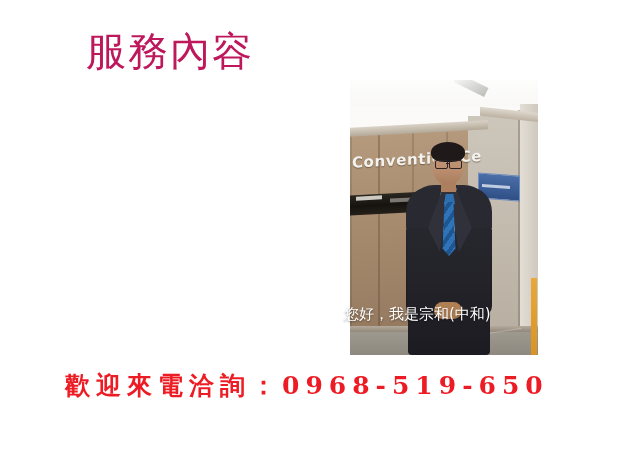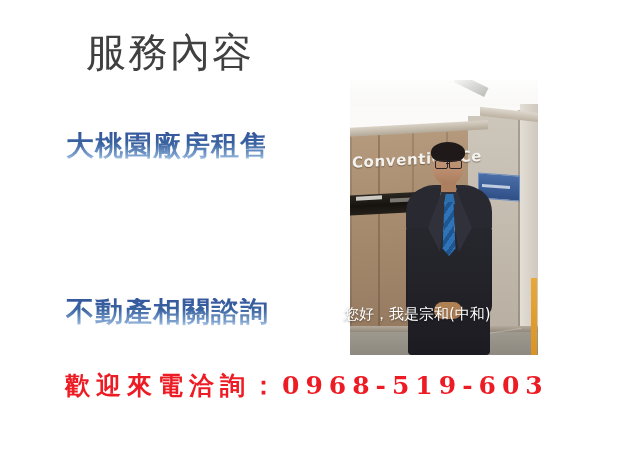--- a/index.html
+++ b/index.html
@@ -14,25 +14,25 @@
     background: #ffffff;
     overflow: hidden;
     font-family: "DejaVu Sans", "Liberation Sans", sans-serif;
   }
 
   
   .title {
     position: absolute;
     left: 86px;
     top: 32px;
-    font-family: Liberation Sans, sans-serif;
+    font-family: Liberation Serif, serif;
     font-size: 40px;
     font-weight: 400;
     letter-spacing: 2px;
-    color: #404040;
+    color: #be185d;
     white-space: nowrap;
     line-height: 1;
   }
 
   .bullet {
     position: absolute;
     font-family: "DejaVu Sans", "Liberation Sans", sans-serif;
     font-size: 28px;
     font-weight: 700;
     letter-spacing: 1px;
@@ -252,24 +252,22 @@
     margin-left: 16px;
   }
 </style>
 </head>
 <body>
 
 <div id="slide">
 
   <div class="title">服務內容</div>
 
-  <div class="bullet b1">大桃園廠房租售</div>
-  <div class="bullet b3">不動產相關諮詢</div>
-
-  <div class="phoneline">歡迎來電洽詢：0968-519-603</div>
+
+  <div class="phoneline">歡迎來電洽詢：0968-519-650</div>
 
   <div class="photo">
     <div class="ph-layer ceiling"></div>
     <div class="ph-layer ceiling-curve"></div>
     <div class="ph-layer ceiling-line"></div>
 
     <div class="ph-layer wall-wood"></div>
     <div class="ph-layer wall-wood-seam1"></div>
     <div class="ph-layer wall-wood-seam2"></div>
     <div class="ph-layer wall-wood-seam3"></div>

